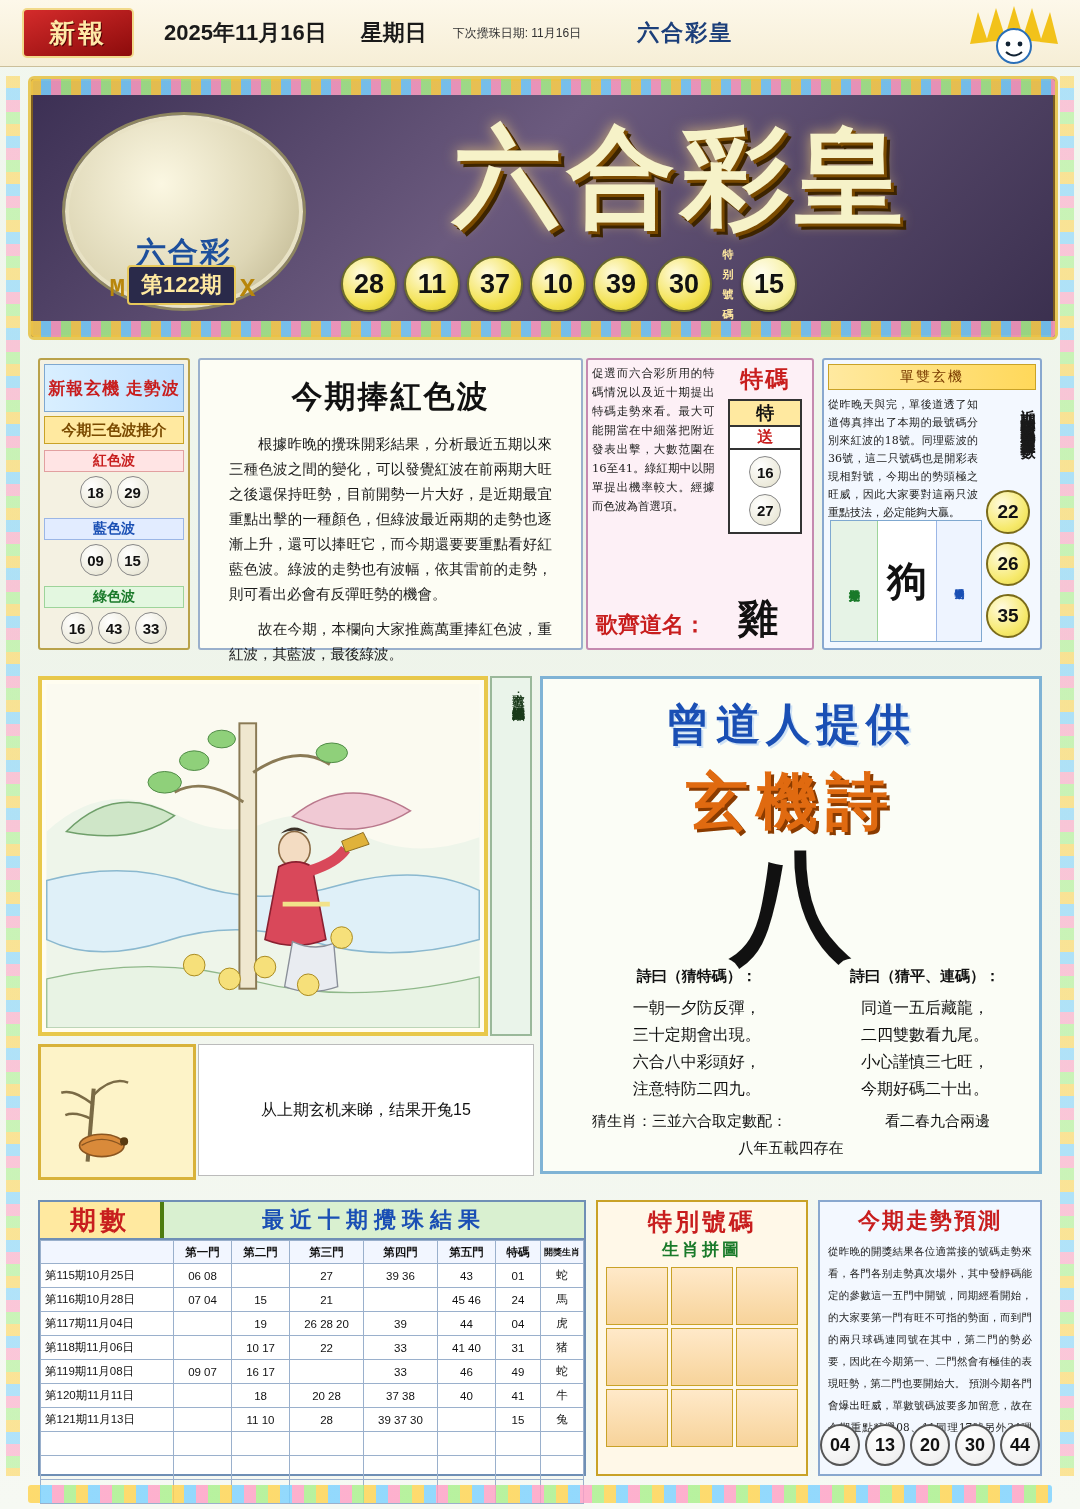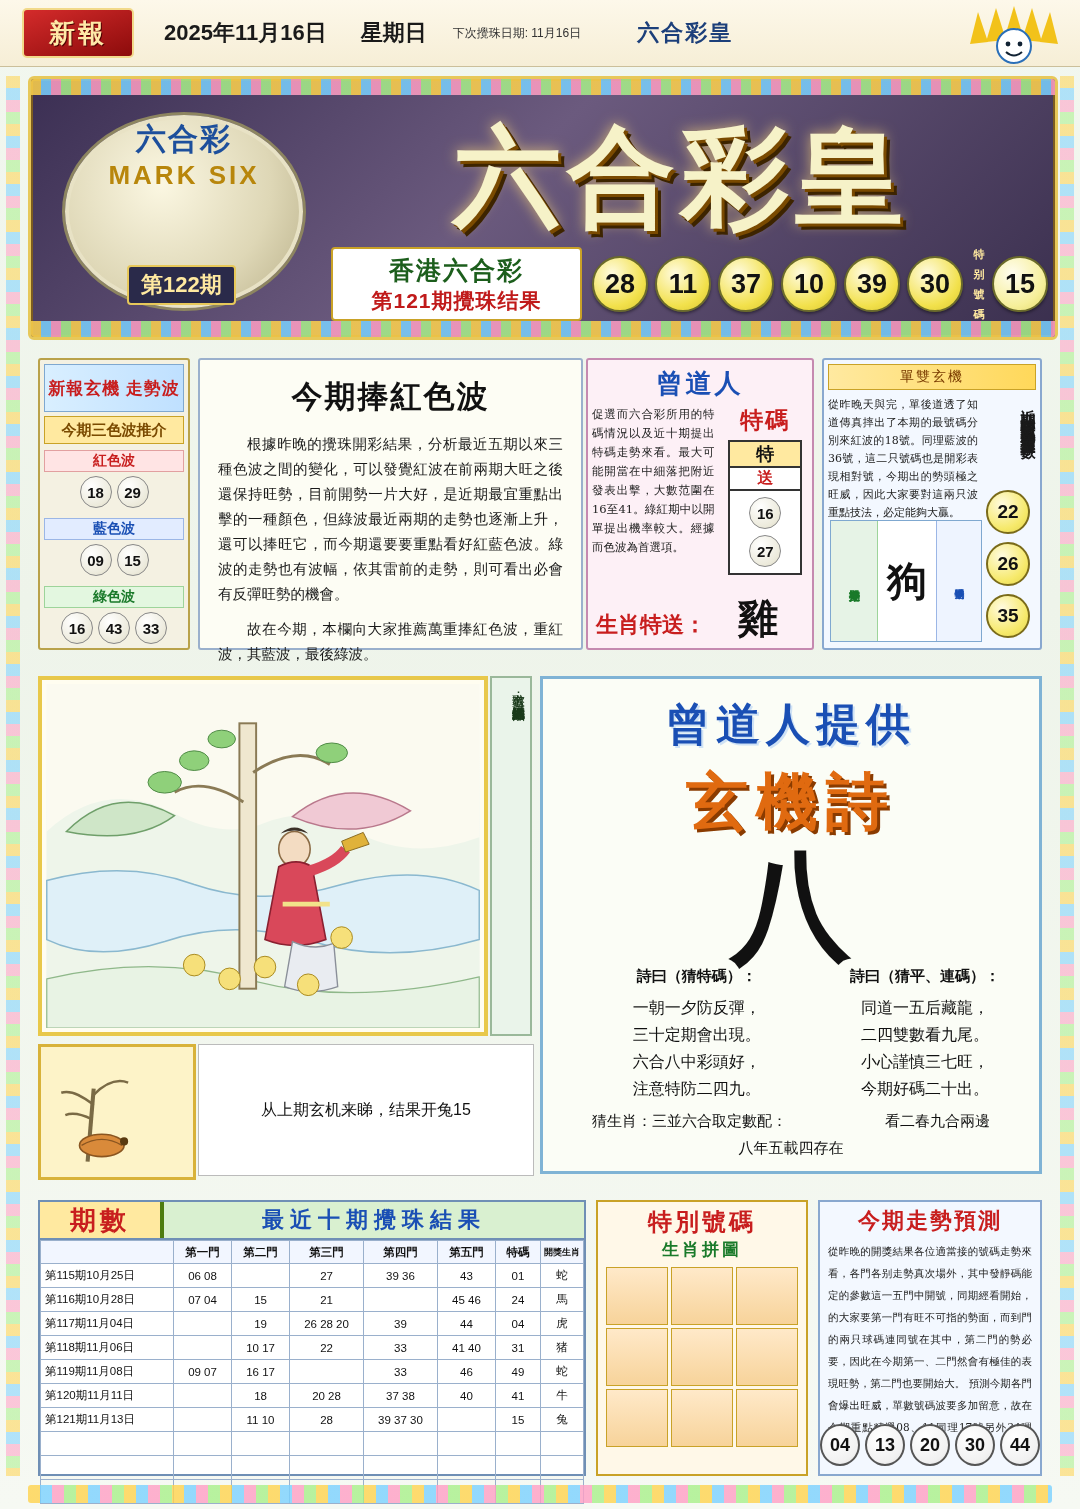--- a/index.html
+++ b/index.html
@@ -55,21 +55,21 @@
     opacity:.85;
   }
   .mh-dots.t{top:0}
   .mh-dots.b{bottom:0}
   .mh-seal{
     position:absolute;left:34px;top:36px;width:230px;height:185px;
     border-radius:50%;
     background:radial-gradient(circle at 40% 35%,#fbf7e2,#ded7b6 60%,#b9b089);
     border:4px solid #e8e2c5;
     box-shadow:0 0 0 3px #8d8560;
-    display:flex;flex-direction:column;align-items:center;justify-content:flex-start;
+    display:flex;flex-direction:column;align-items:center;justify-content:flex-end;font-family:Liberation Mono, monospace;
   }
   .seal-top{font-size:30px;font-weight:bold;color:#1d4f9c;letter-spacing:2px;}
   .seal-mid{font-size:26px;font-weight:bold;color:#b8860b;letter-spacing:3px;}
   .issue-badge{
     position:absolute;left:96px;top:186px;
     background:#2a2a4a;color:#ffe9a0;border:2px solid #e7c85a;
     border-radius:4px;padding:3px 12px;font-size:22px;font-weight:bold;
   }
   .mh-title{
     position:absolute;left:300px;top:26px;width:700px;
@@ -138,21 +138,21 @@
   .article{left:170px;top:8px;width:385px;height:292px;background:#fdfdf4;border:2px solid #9ab0cc;}
   .art-title{
     text-align:center;font-size:31px;font-weight:bold;color:#111;
     margin-top:16px;letter-spacing:2px;
     font-family:"DejaVu Serif","Liberation Serif",serif;
   }
   .art-body{
     margin:14px 18px 0;font-size:14.5px;line-height:25px;color:#1a1a1a;
     text-align:justify;font-family:"DejaVu Serif","Liberation Serif",serif;
   }
-  .art-body p{margin:0 0 10px;text-indent:2em;}
+  .art-body p{margin:0 11px 10px;text-indent:2em;}
   
   .zdr{left:558px;top:8px;width:228px;height:292px;background:#fdf0f6;border:2px solid #c58ab0;}
   .zdr-title{
     text-align:center;font-size:26px;font-weight:bold;color:#1a4fb4;margin-top:6px;letter-spacing:3px;
     font-family:"DejaVu Serif","Liberation Serif",serif;
   }
   .zdr-inner{display:flex;margin-top:4px;}
   .zdr-text{
     width:126px;font-size:11.5px;line-height:19px;color:#222;padding:0 4px;
     text-align:justify;font-family:"DejaVu Serif","Liberation Serif",serif;
@@ -362,24 +362,20 @@
 
     <div class="mh-seal">
       <div class="seal-top">六合彩</div>
       <div class="seal-mid">MARK SIX</div>
     </div>
     <div class="issue-badge">第122期</div>
 
     <div class="mh-title">六合彩皇</div>
 
     <div class="mh-bottom">
-      <div class="mh-sub">
-        <div class="l1">香港六合彩</div>
-        <div class="l2">第121期攪珠结果</div>
-      </div>
       <div class="balls">
         <div class="ball">28</div>
         <div class="ball">11</div>
         <div class="ball">37</div>
         <div class="ball">10</div>
         <div class="ball">39</div>
         <div class="ball">30</div>
         <div class="sp-label">特别號碼</div>
         <div class="ball sp">15</div>
       </div>
@@ -421,36 +417,35 @@
 
     <div class="card article">
       <div class="art-title">今期捧紅色波</div>
       <div class="art-body">
         <p>根據昨晚的攪珠開彩結果，分析最近五期以來三種色波之間的變化，可以發覺紅波在前兩期大旺之後還保持旺勢，目前開勢一片大好，是近期最宜重點出擊的一種顏色，但綠波最近兩期的走勢也逐漸上升，還可以捧旺它，而今期還要要重點看好紅藍色波。綠波的走勢也有波幅，依其雷前的走勢，則可看出必會有反彈旺勢的機會。</p>
         <p>故在今期，本欄向大家推薦萬重捧紅色波，重紅波，其藍波，最後綠波。</p>
       </div>
     </div>
 
     <div class="card zdr">
-      <div class="zdr-title">曾道人</div>
       <div class="zdr-inner">
         <div class="zdr-text">促選而六合彩所用的特碼情況以及近十期提出特碼走勢來看。最大可能開當在中細落把附近發表出擊，大數范圍在16至41。綠紅期中以開單提出機率較大。經據而色波為首選項。</div>
         <div class="zdr-right">
           <div class="zdr-te">特碼</div>
           <div class="te-box">
             <div class="hd">特</div>
             <div class="hd2">送</div>
             <div class="bd">
               <div class="nball">16</div>
               <div class="nball">27</div>
             </div>
           </div>
         </div>
       </div>
-      <div class="sx-line">生肖特送：</div>
+      <div class="sx-line">歌齊道名：</div>
       <div class="sx-val">雞</div>
     </div>
 
     <div class="card rcol">
       <div class="rcol-head">單雙玄機</div>
       <div class="rcol-body">
         <div class="rcol-text">從昨晚天與完，單後道透了知道傳真摔出了本期的最號碼分別來紅波的18號。同理藍波的36號，這二只號碼也是開彩表現相對號，今期出的勢頭極之旺威，因此大家要對這兩只波重點技法，必定能夠大贏。</div>
         <div class="rcol-vert">近期開始轉向大數靠把今期精選重捧單數</div>
       </div>
       <div class="dog-box">

